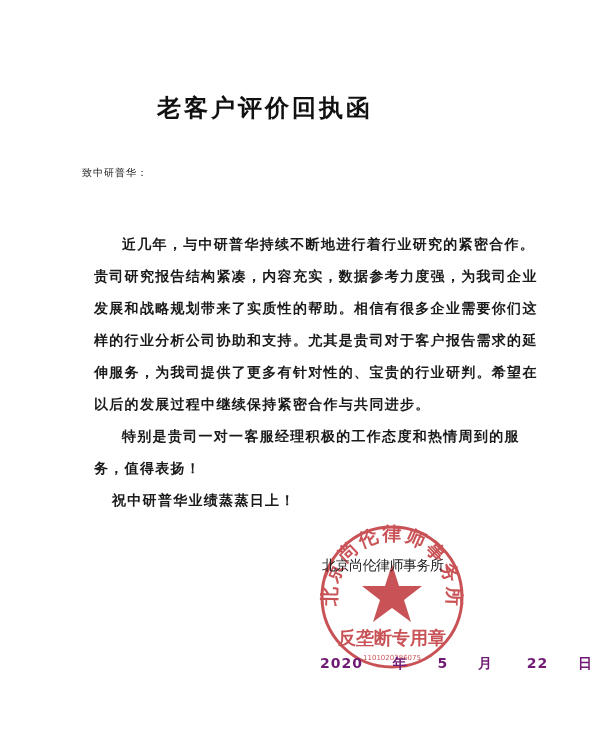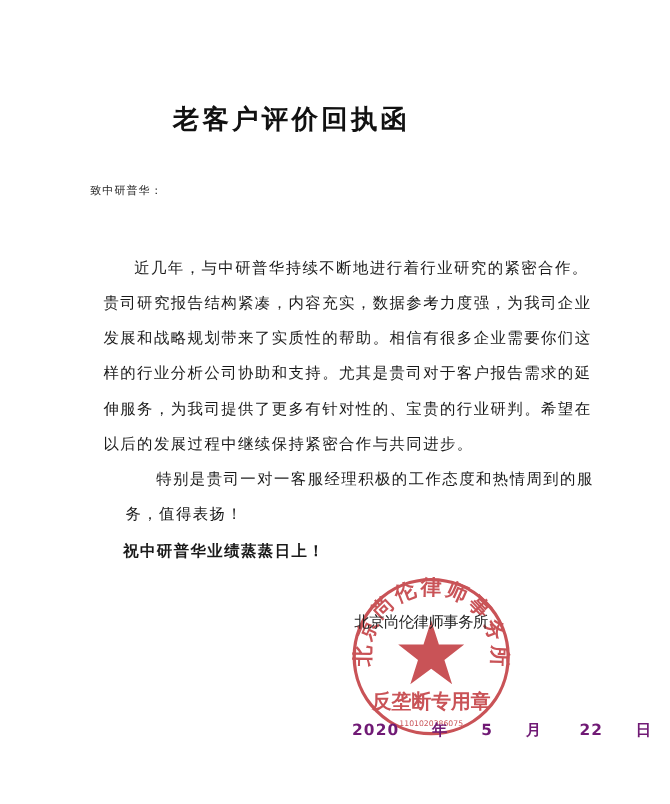--- a/index.html
+++ b/index.html
@@ -1,23 +1,23 @@
 <!DOCTYPE html>
 <html><head>
 <meta charset="utf-8">
 <style>
   html, body { margin:0; padding:0; }
   body { width:609px; height:731px; background:#ffffff; position:relative; overflow:hidden;
          font-family:"DejaVu Sans","Liberation Sans",sans-serif; color:#1a1a1a; }
   .title { position:absolute; left:0; width:530px; top:92px; text-align:center;
            font-size:24px; font-weight:bold; letter-spacing:3px; color:#111; }
   .salutation { position:absolute; left:82px; top:166px; font-size:10px; letter-spacing:1px; }
-  .para { position:absolute; left:94px; width:452px; font-size:14px; line-height:32px; letter-spacing:1.3px; }
+  .para { position:absolute; left:94px; width:452px; font-size:14px; line-height:32px; letter-spacing:1.3px;font-weight:bold; }
   .p1 { top:228px; text-indent:28px; }
-  .p2 { top:420px; text-indent:28px;margin-left:20px; }
+  .p2 { top:420px; text-indent:28px; }
   .wish { position:absolute; left:112px; top:492px; font-size:14px; letter-spacing:1.3px;font-weight:bold; }
   .stamp { position:absolute; left:317px; top:522px; width:150px; height:150px; }
   .firm-name { position:absolute; left:322px; top:557px; font-size:14px; color:#222; letter-spacing:-0.5px; white-space:nowrap; }
   .date { position:absolute; left:320px; top:655px; font-size:14px; font-weight:bold; color:#701a75; letter-spacing:1px; word-spacing:0; }
   .date span { display:inline-block; }
   .gap { width:18px; }
   .gap2 { width:22px; }
 </style>
 </head>
 <body>

